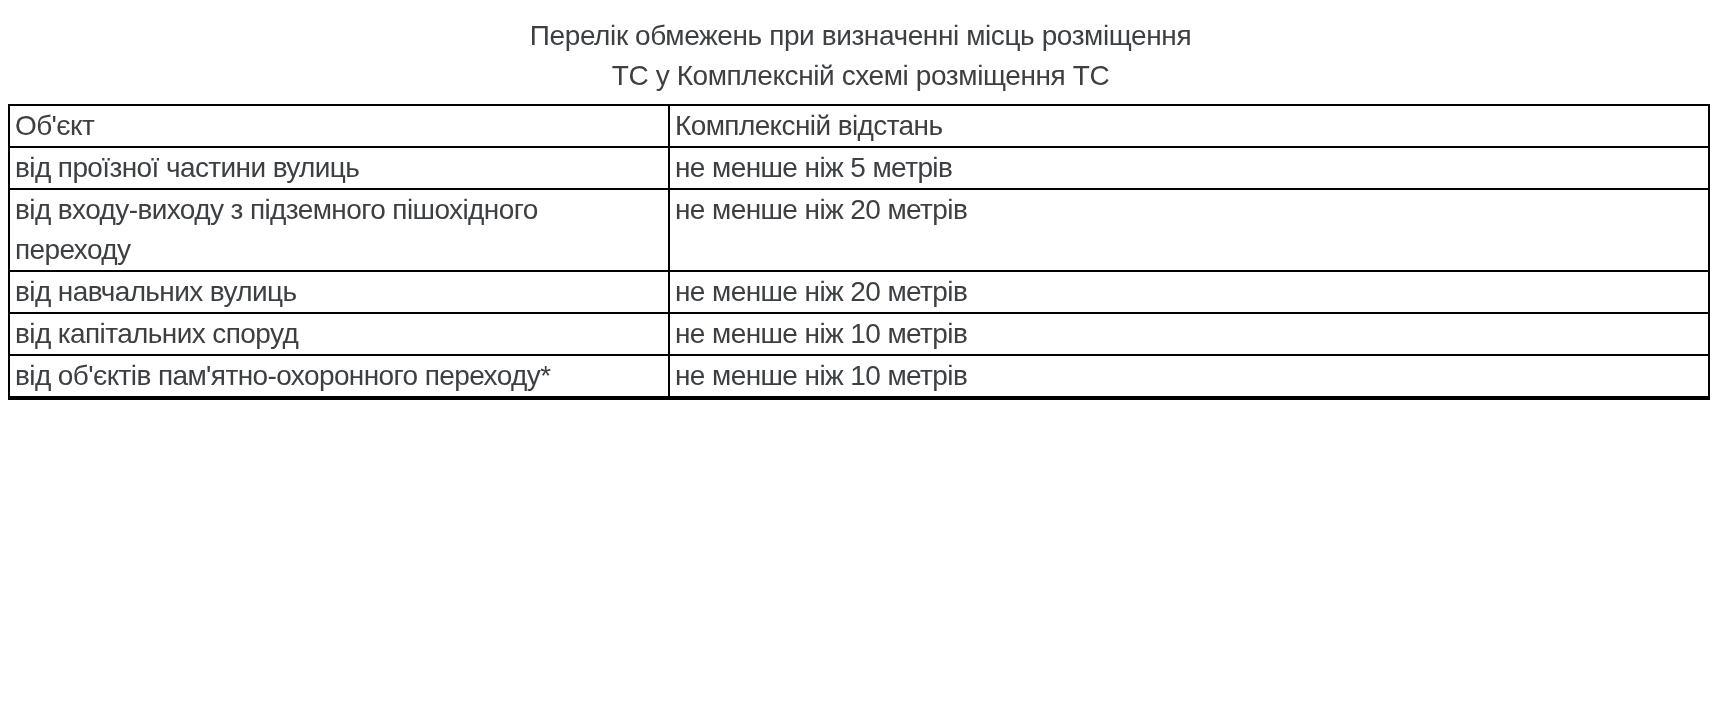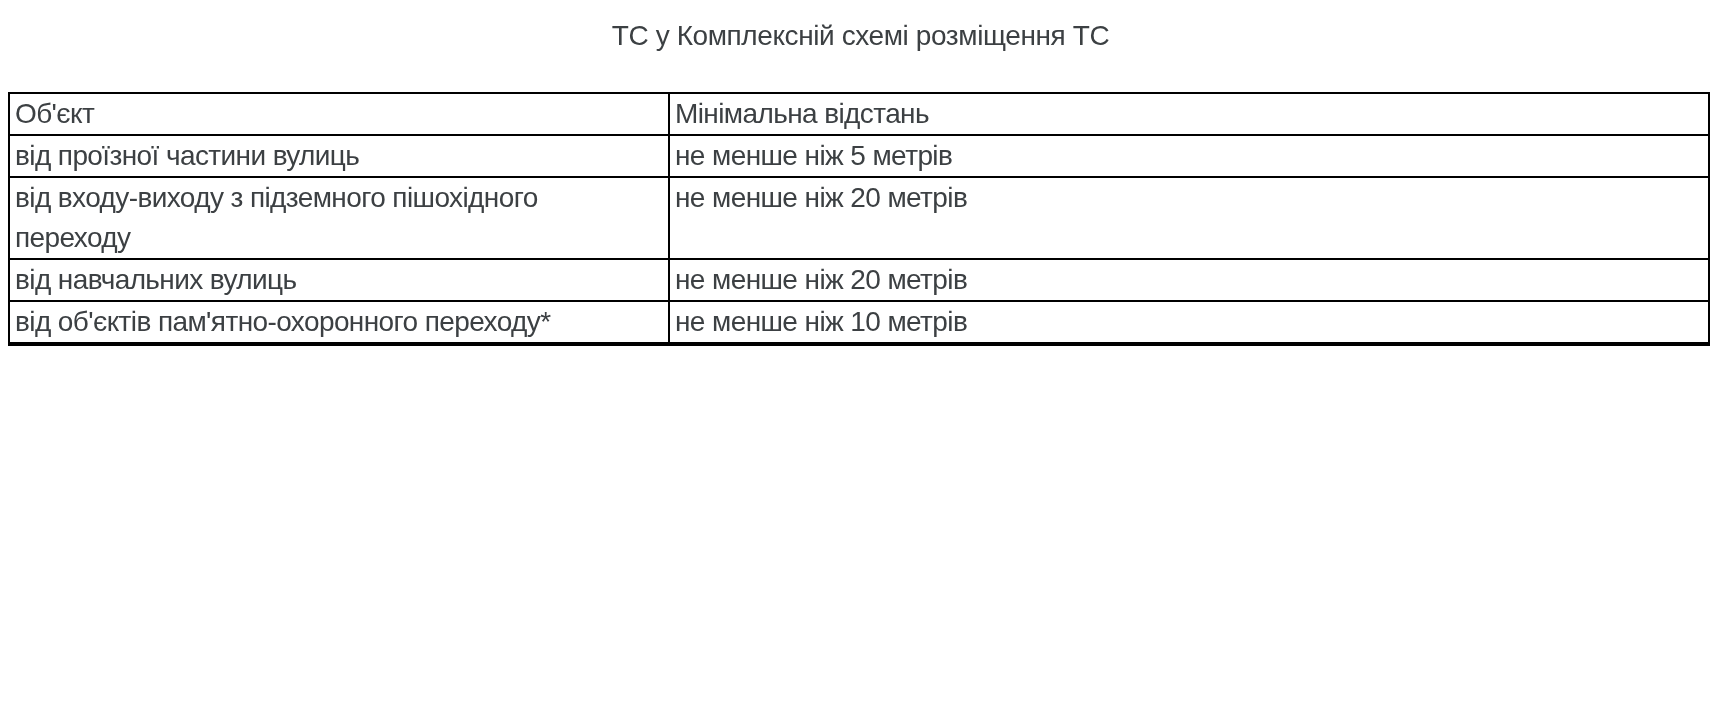--- a/index.html
+++ b/index.html
@@ -18,21 +18,21 @@
     font-size: 28px;
     line-height: 40px;
     letter-spacing: -0.4px;
     color: #3c4043;
   }
   .page-title .line { display: block; }
   table.limits-table {
     border-collapse: collapse;
     table-layout: fixed;
     margin-left: 8px;
-    margin-top: 36px;
+    margin-top: 8px;
     width: 1700px;
     background: #ffffff;
   }
   table.limits-table th,
   table.limits-table td {
     border: 2px solid #000000;
     font-size: 28px;
     font-weight: normal;
     text-align: left;
     vertical-align: top;
@@ -46,44 +46,49 @@
   table.limits-table tr:last-child td {
     border-bottom-width: 4px;
   }
   .col-object   { width: 660px; }
   .col-distance { width: 1040px; }
 </style>
 </head>
 <body>
 
 <div class="page-title">
+  <span class="line">Перелік обмежень при визначенні місць розміщення</span>
   <span class="line">ТС у Комплексній схемі розміщення ТС</span>
 </div>
 
 <table class="limits-table">
   <colgroup>
     <col class="col-object">
     <col class="col-distance">
   </colgroup>
   <tbody>
     <tr>
       <th>Об'єкт</th>
-      <th>Мінімальна відстань</th>
+      <th>Комплексній відстань</th>
     </tr>
     <tr>
       <td>від проїзної частини вулиць</td>
       <td>не менше ніж 5 метрів</td>
     </tr>
     <tr>
       <td>від входу-виходу з підземного пішохідного
 переходу</td>
       <td>не менше ніж 20 метрів</td>
     </tr>
     <tr>
       <td>від навчальних вулиць</td>
       <td>не менше ніж 20 метрів</td>
     </tr>
     <tr>
+      <td>від капітальних споруд</td>
+      <td>не менше ніж 10 метрів</td>
+    </tr>
+    <tr>
       <td>від об'єктів пам'ятно-охоронного переходу*</td>
       <td>не менше ніж 10 метрів</td>
     </tr>
   </tbody>
 </table>
 
 </body></html>

